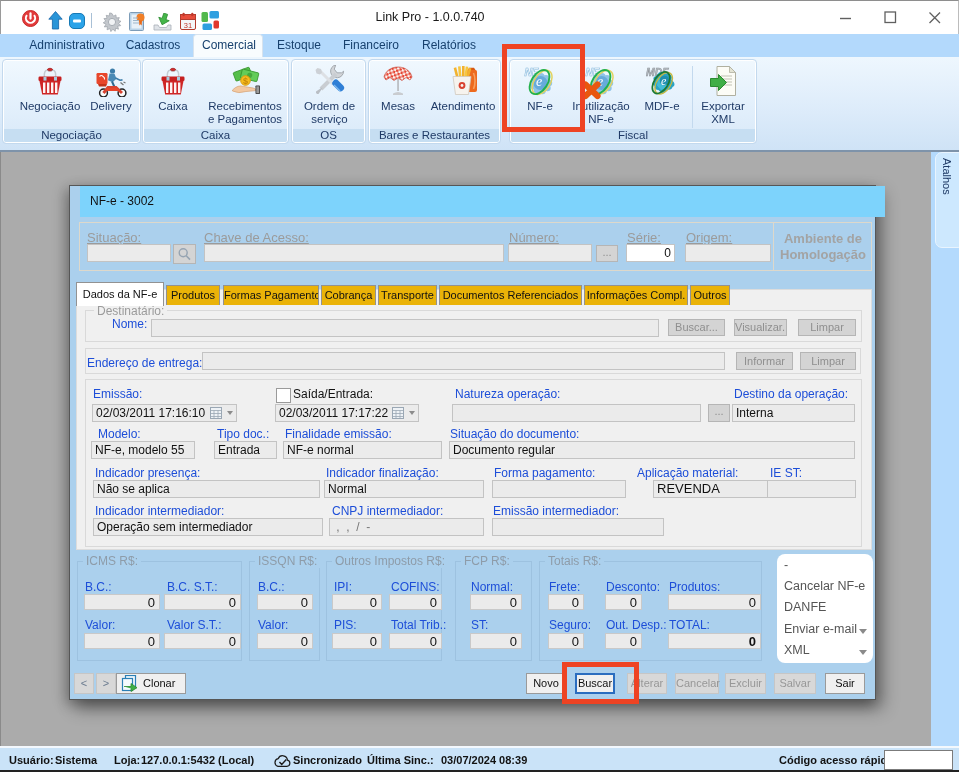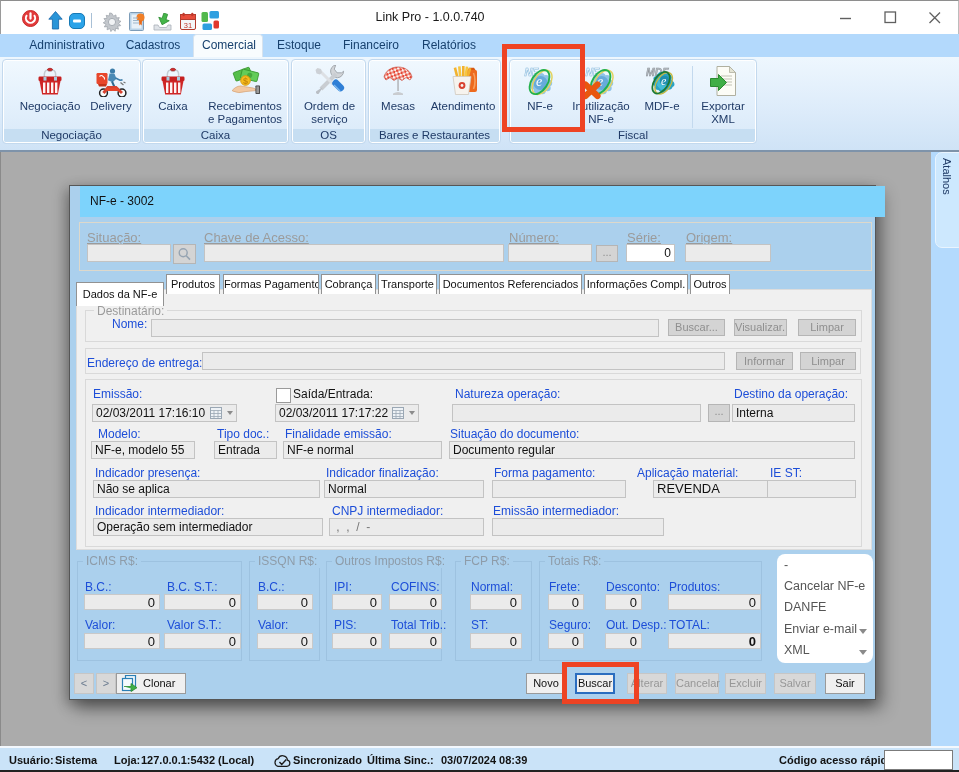--- a/index.html
+++ b/index.html
@@ -36,21 +36,21 @@
 #dlgtitle .t{position:absolute;left:10px;top:8px;font-size:12px;color:#111;}
 
 #hdrpanel{left:9px;top:36px;width:793px;height:49px;border:1px solid #ddd8cb;box-sizing:border-box;}
 .hlbl{position:absolute;top:44px;font-size:13px;color:#9b9b9b;white-space:nowrap;text-decoration:underline;}
 .inp{position:absolute;background:#ebebeb;border:1px solid #c3c3c3;box-sizing:border-box;font-size:12px;color:#111;line-height:16px;padding:0 3px;white-space:nowrap;overflow:hidden;}
 .inpw{background:#fff;}
 .gbtn{position:absolute;background:#d4d4d4;border:1px solid #b5b5b5;box-sizing:border-box;color:#8f8f8f;text-align:center;font-size:11px;overflow:hidden;}
 #ambi{left:703px;top:36px;width:99px;height:49px;border-left:1px solid #ddd8cb;color:#a3a3a3;font-weight:bold;font-size:13px;text-align:center;line-height:16px;padding-top:9px;box-sizing:border-box;}
 
 #dclient{left:6px;top:103px;width:796px;height:261px;background:#f0f0f0;border:1px solid #dcdcdc;box-sizing:border-box;}
-.dtab{position:absolute;top:88px;height:20px;background:#ffffff;border:1px solid #929292;border-bottom:none;box-sizing:border-box;font-size:11px;color:#111;text-align:center;line-height:19px;white-space:nowrap;overflow:hidden;}
+.dtab{position:absolute;top:99px;height:20px;background:#eab308;border:1px solid #929292;border-bottom:none;box-sizing:border-box;font-size:11px;color:#111;text-align:center;line-height:19px;white-space:nowrap;overflow:hidden;}
 .dtab.on{top:96px;height:24px;background:#fff;z-index:5;line-height:22px;}
 
 .gbox{position:absolute;border:1px solid #d9d9d9;box-sizing:border-box;}
 .glab{position:absolute;top:-6px;left:8px;background:#f0f0f0;padding:0 3px;font-size:12px;color:#9b9b9b;line-height:12px;white-space:nowrap;}
 .flbl{position:absolute;font-size:12px;color:#1d4ed8;white-space:nowrap;}
 .blbl{position:absolute;font-size:12px;color:#111;white-space:nowrap;}
 
 .bgbox{position:absolute;border:1px solid #9dc2e0;box-sizing:border-box;}
 .bglab{position:absolute;top:-7px;left:5px;background:#abd0ed;padding:0 3px;font-size:12px;color:#8e9ca9;line-height:13px;white-space:nowrap;}
 .ninp{position:absolute;background:#ebebeb;border:1px solid #c9c9c9;box-sizing:border-box;font-size:13px;color:#111;text-align:right;line-height:15px;padding:0 4px;}
@@ -368,20 +368,21 @@
     </div>
     <div class="hlbl" style="left:134px;">Chave de Acesso:</div>
     <div class="inp" style="left:134px;top:58px;width:300px;height:18px;"></div>
     <div class="hlbl" style="left:439px;">Número:</div>
     <div class="inp" style="left:438px;top:58px;width:84px;height:18px;"></div>
     <div class="gbtn" style="left:526px;top:59px;width:22px;height:17px;line-height:12px;">...</div>
     <div class="hlbl" style="left:557px;">Série:</div>
     <div class="inp inpw" style="left:556px;top:58px;width:49px;height:18px;text-align:right;">0</div>
     <div class="hlbl" style="left:616px;">Origem:</div>
     <div class="inp" style="left:615px;top:58px;width:86px;height:18px;"></div>
+    <div class="abs" id="ambi">Ambiente de<br>Homologação</div>
 
     <div class="abs" id="dclient"></div>
     <div class="dtab on" style="left:6px;width:88px;">Dados da NF-e</div>
     <div class="dtab" style="left:96px;width:54px;">Produtos</div>
     <div class="dtab" style="left:153px;width:96px;">Formas Pagamento</div>
     <div class="dtab" style="left:251px;width:55px;">Cobrança</div>
     <div class="dtab" style="left:308px;width:59px;">Transporte</div>
     <div class="dtab" style="left:369px;width:143px;">Documentos Referenciados</div>
     <div class="dtab" style="left:514px;width:104px;">Informações Compl.</div>
     <div class="dtab" style="left:620px;width:40px;">Outros</div>

